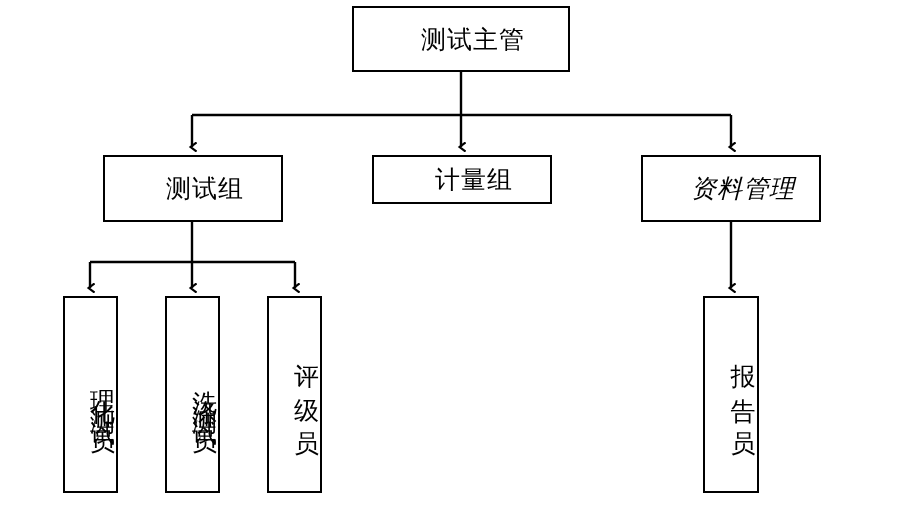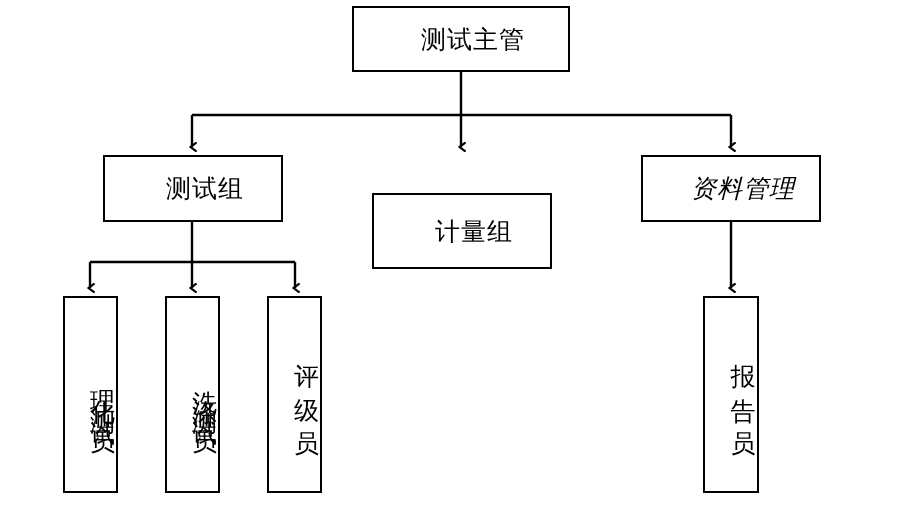--- a/index.html
+++ b/index.html
@@ -103,21 +103,21 @@
   </svg>
 
   <div class="node h" style="left:352px; top:6px; width:218px; height:66px;">
     <span class="label">测试主管</span>
   </div>
 
   <div class="node h" style="left:103px; top:155px; width:180px; height:67px;justify-content:center;">
     <span class="label">测试组</span>
   </div>
 
-  <div class="node h" style="left:372px; top:155px; width:180px; height:76px;margin-top:38px;">
+  <div class="node h" style="left:372px; top:155px; width:180px; height:49px;">
     <span class="label">计量组</span>
   </div>
 
   <div class="node h" style="left:641px; top:155px; width:180px; height:67px;font-style:italic;">
     <span class="label">资料管理</span>
   </div>
 
   <div class="node v dense" style="left:63px; top:296px; width:55px; height:197px;">
     <span class="label">理化测试员</span>
   </div>

